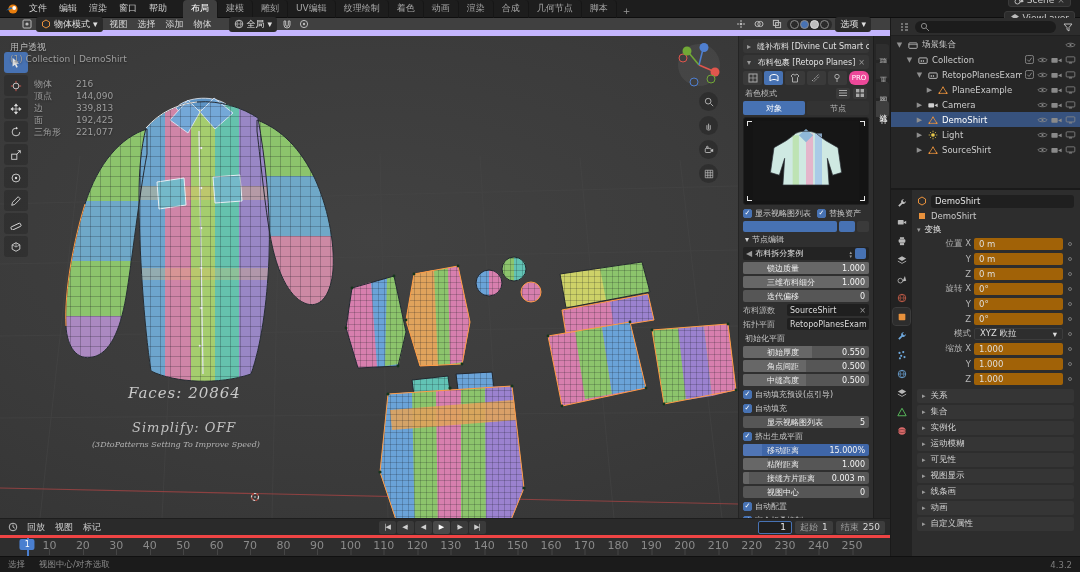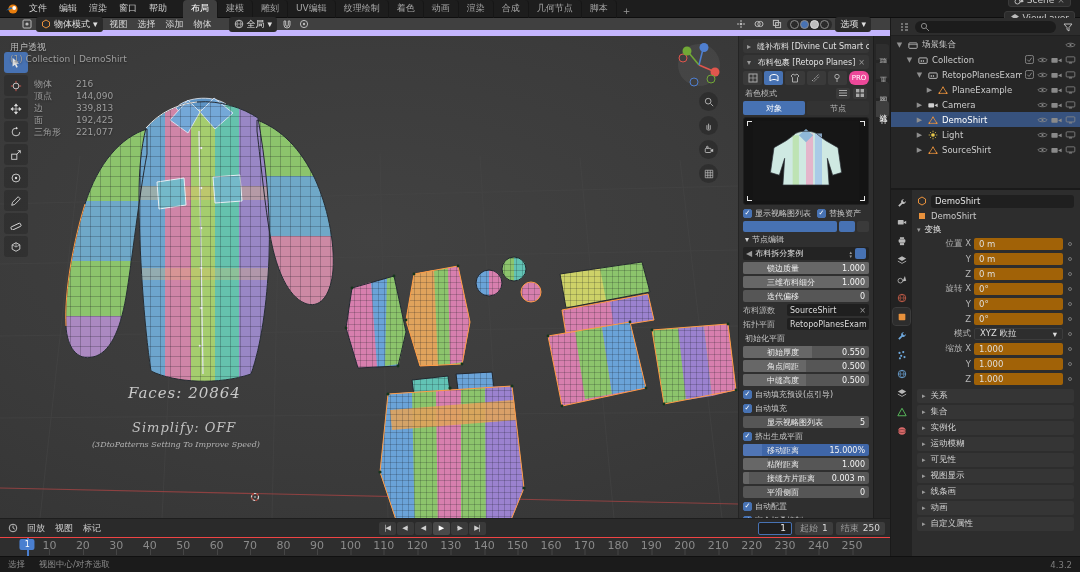--- a/index.html
+++ b/index.html
@@ -154,21 +154,21 @@
   .tr-field.dropdown { background:#2e2e2e; border:1px solid #3c3c3c; justify-content:space-between; }
   .tr-dot { flex:0 0 8px; display:grid; place-items:center; }
   .tr-dot i { width:4px; height:4px; border:1px solid #777; border-radius:50%; display:block; }
   #prop-sections { margin-top:3px; }
   .sec-row { height:14px; background:#353535; border-radius:2px; margin-bottom:2px; display:flex; align-items:center;
     gap:5px; padding:0 5px; color:#d2d2d2; }
   .sec-row .glyph { color:#9a9a9a; font-size:7px; }
 
   
   #timeline { flex:0 0 38px; border-top:1px solid #1e1e1e; background:#2a2a2a; display:flex; flex-direction:column; }
-  .tl-header { flex:0 0 19px; display:flex; align-items:center; gap:2px; padding:0 5px; border-bottom:1px solid #ef4444; }
+  .tl-header { flex:0 0 19px; display:flex; align-items:center; gap:2px; padding:0 5px; border-bottom:3px solid #ef4444; }
   .tl-menu { color:#cfcfcf; padding:1px 5px; }
   .tl-transport { display:flex; gap:1px; margin-left:auto; margin-right:auto; }
   .tp-btn { min-width:17px; height:13px; display:grid; place-items:center; color:#cfcfcf; background:#3a3a3a; border-radius:2px;
     font-size:7px; padding:0 2px; letter-spacing:-1px; }
   .tp-btn.play { background:#4a4a4a; color:#fff; }
   .tl-fields { display:flex; gap:3px; align-items:center; }
   .tl-frame { background:#1f1f1f; border:1px solid #4772b3; border-radius:2px; height:13px; min-width:34px;
     display:flex; align-items:center; justify-content:flex-end; padding:0 5px; color:#e8e8e8; }
   .tl-se { background:#3d3d3d; border-radius:2px; height:13px; display:flex; gap:4px; align-items:center; padding:0 5px; color:#d8d8d8; }
   .tl-se .lab { color:#9f9f9f; }
@@ -806,21 +806,21 @@
             <div class="np-row">
               <div class="np-slider">
                 <div class="np-fill" style="width: 5%;"></div>
                 <span class="np-flabel">接缝方片距离</span>
                 <span class="np-fvalue">0.003 m</span>
               </div>
             </div>
             <div class="np-row">
               <div class="np-slider">
                 <div class="np-fill" style="width: 0%;"></div>
-                <span class="np-flabel">平滑侧面</span>
+                <span class="np-flabel">视图中心</span>
                 <span class="np-fvalue">0</span>
               </div>
             </div>
             <div class="np-row np-checkrow">
               <span class="np-checkbox on">✓</span>
               <span class="np-clabel">自动配置</span>
             </div>
             <div class="np-row np-checkrow">
               <span class="np-checkbox on">✓</span>
               <span class="np-clabel">完全折叠控制</span>

